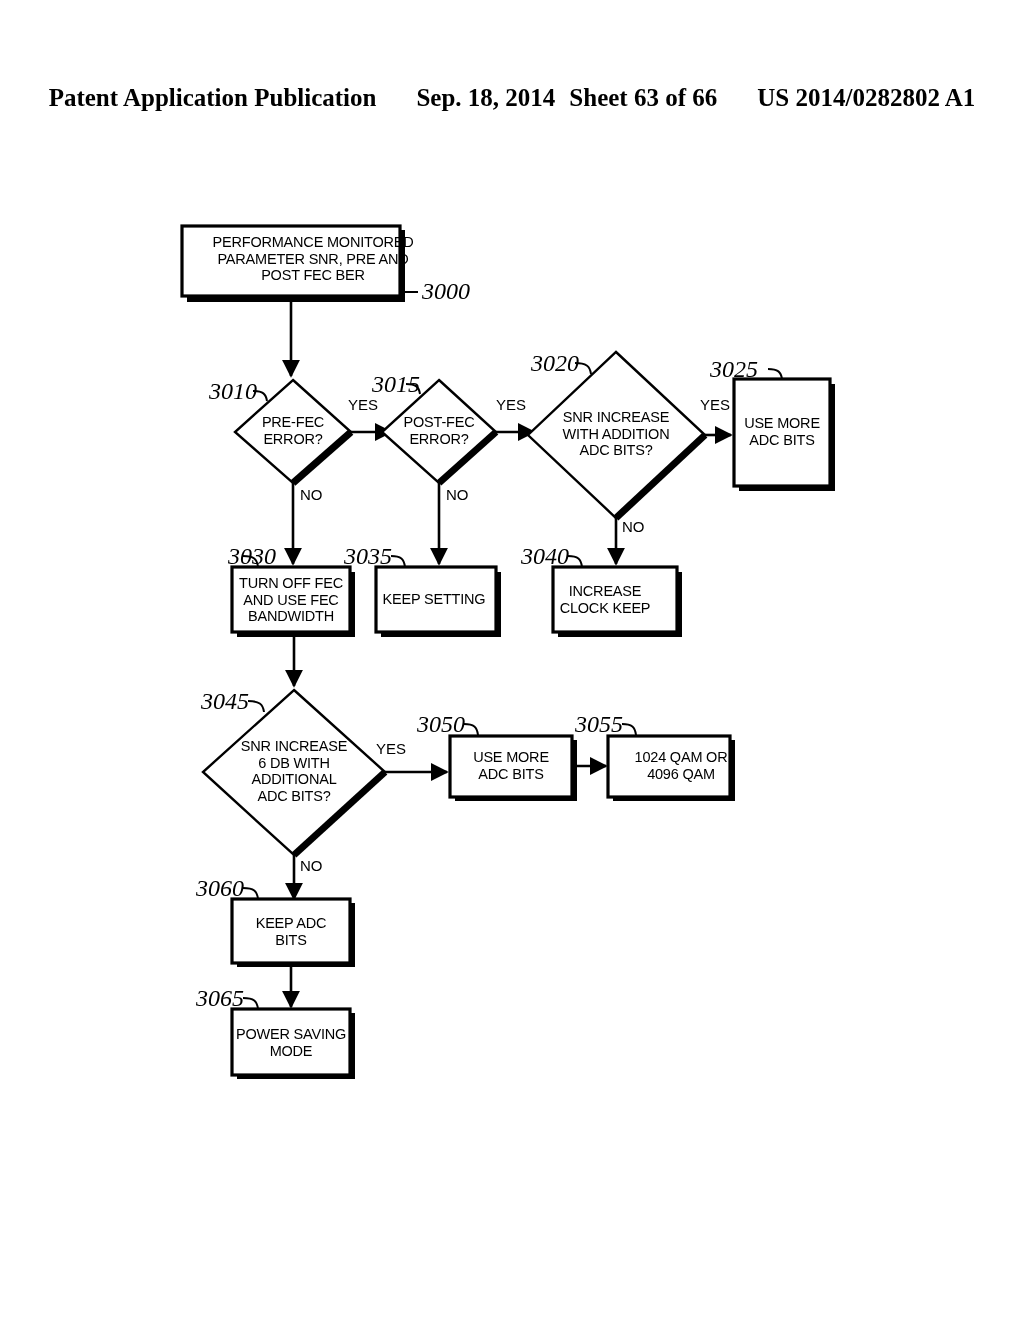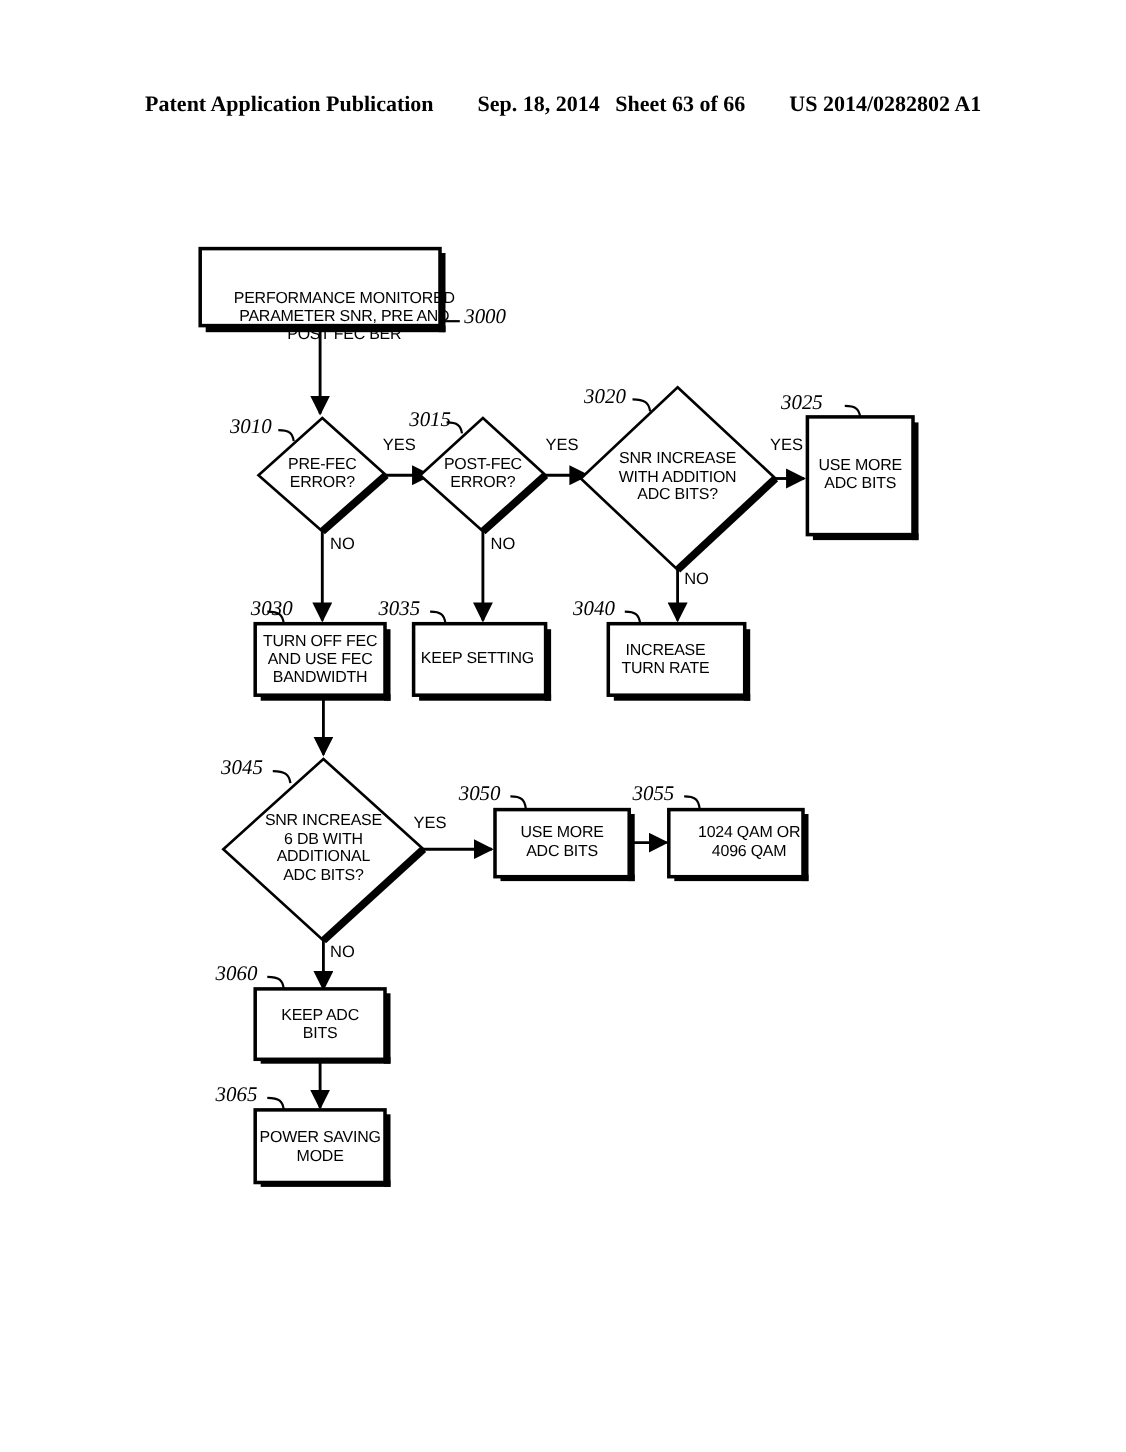--- a/index.html
+++ b/index.html
@@ -17,21 +17,21 @@
   }
   
   #header {
     position: absolute;
     top: 84px;
     left: 0;
     width: 1024px;
     text-align: center;
     font-family: "Liberation Serif", serif;
     font-weight: bold;
-    font-size: 20px;
+    font-size: 25px;
     color: #000;
     white-space: nowrap;
   }
   #header span { display: inline-block; }
   .hdr-gap-a { width: 40px; }
   .hdr-gap-b { width: 14px; }
   .hdr-gap-c { width: 40px; }
 
   
   #flow {
@@ -50,21 +50,21 @@
     font-size: 14.5px;
     line-height: 16.5px;
     color: #000;
     letter-spacing: -0.2px;
     pointer-events: none;
   }
   .ref-num {
     position: absolute;
     font-family: "Liberation Serif", serif;
     font-style: italic;
-    font-size: 19px;
+    font-size: 24px;
     color: #000;
     white-space: nowrap;
   }
   .edge-label {
     position: absolute;
     font-family: "Liberation Sans", sans-serif;
     font-size: 15px;
     color: #000;
     white-space: nowrap;
   }
@@ -187,21 +187,21 @@
 
     <rect x="232" y="899" width="118" height="64" fill="#fff" stroke="#000" stroke-width="3.2"></rect>
     <path d="M 243 888 C 254 888 257 891 258 899" fill="none" stroke="#000" stroke-width="2"></path>
 
     <path d="M 291 963 L 291 1007" fill="none" stroke="#000" stroke-width="2.6" marker-end="url(#arrow)"></path>
 
     <rect x="232" y="1009" width="118" height="66" fill="#fff" stroke="#000" stroke-width="3.2"></rect>
     <path d="M 243 998 C 254 998 257 1001 258 1009" fill="none" stroke="#000" stroke-width="2"></path>
   </svg>
 
-  <div class="node-label" style="left:184px; top:234px; width:258px;margin-top:29px;">
+  <div class="node-label" style="left:184px; top:234px; width:258px;">
     <div>PERFORMANCE MONITORED</div>
     <div>PARAMETER SNR, PRE AND</div>
     <div>POST FEC BER</div>
   </div>
 
   <div class="node-label" style="left:238px; top:414px; width:110px;">
     <div>PRE-FEC</div>
     <div>ERROR?</div>
   </div>
 
@@ -226,21 +226,21 @@
     <div>AND USE FEC</div>
     <div>BANDWIDTH</div>
   </div>
 
   <div class="node-label" style="left:378px; top:591px; width:112px;">
     <div>KEEP SETTING</div>
   </div>
 
   <div class="node-label" style="left:555px; top:583px; width:100px;">
     <div>INCREASE</div>
-    <div>TURN RATE</div>
+    <div>CLOCK KEEP</div>
   </div>
 
   <div class="node-label" style="left:218px; top:738px; width:152px;">
     <div>SNR INCREASE</div>
     <div>6 DB WITH</div>
     <div>ADDITIONAL</div>
     <div>ADC BITS?</div>
   </div>
 
   <div class="node-label" style="left:452px; top:749px; width:118px;">

